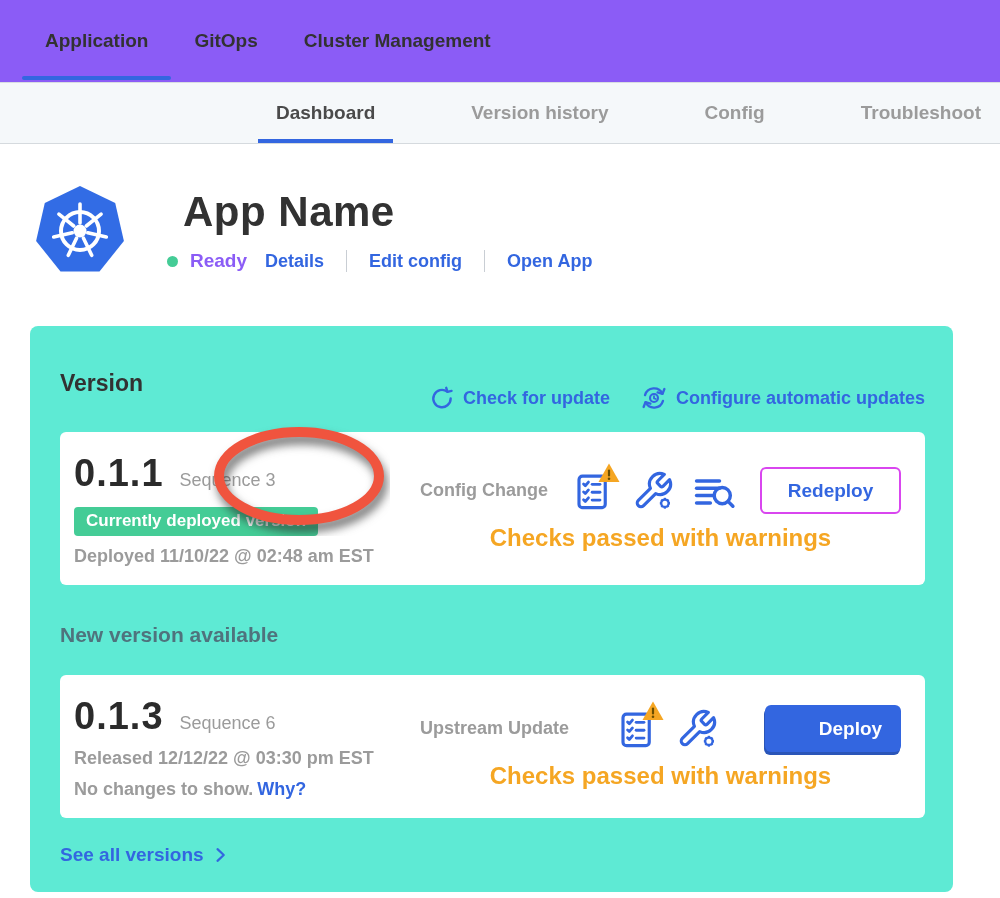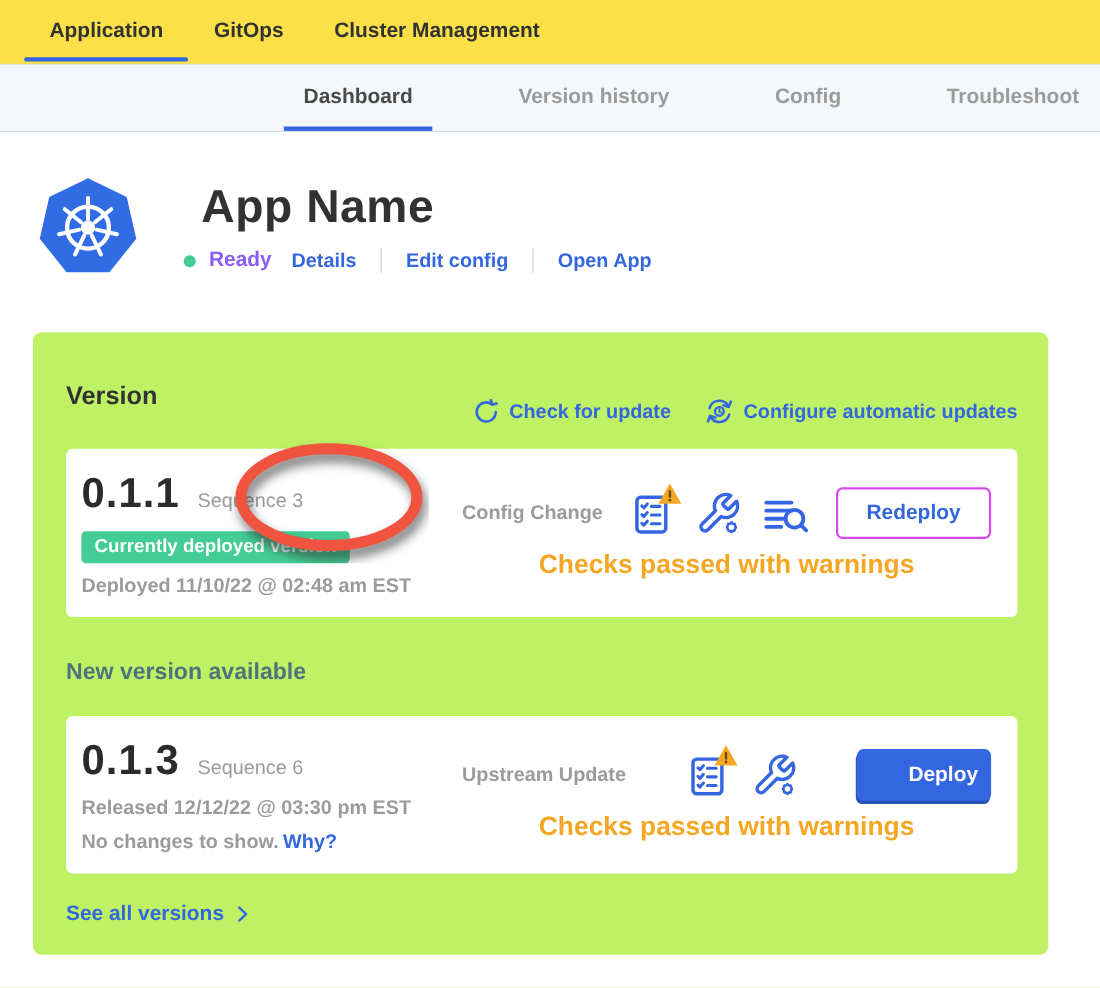--- a/index.html
+++ b/index.html
@@ -7,26 +7,26 @@
   body {
     font-family:"Liberation Sans", sans-serif;
     background:#ffffff;
     color:#323232;
     overflow:hidden;
     position:relative;
   }
 
   
   .top-nav {
-    height:59px;
+    height:83px;
     display:flex;
     align-items:stretch;
     padding-left:22px;
     border-bottom:1px solid #d8dde2;
-    background:#fde047;
+    background:#8b5cf6;
   }
   .top-nav-item {
     display:flex; align-items:center;
     padding:0 23px;
     font-size:19px; font-weight:700; color:#323232;
     position:relative; cursor:pointer;
   }
   .top-nav-item.active::after {
     content:""; position:absolute; left:0; right:0; bottom:2px;
     height:4px; background:#3366e0; border-radius:2px;
@@ -62,21 +62,21 @@
   .status-row { display:flex; align-items:center; margin-top:14px; gap:12px; }
   .status-dot { width:11px; height:11px; border-radius:50%; background:#44cc96; }
   .status-text { font-size:19px; font-weight:700; color:#8b5cf6; margin-right:6px; }
   .hdr-link { font-size:18px; font-weight:700; color:#3366e0; cursor:pointer; text-decoration:none; }
   .hdr-divider { width:0; height:22px; border-left:1px solid #c9ced4; margin:0 10px; }
 
   
   .version-section {
     margin:50px 0 0 30px;
     width:923px;
-    background:#bef264;
+    background:#5eead4;
     border-radius:8px;
     padding:28px 28px 26px 30px;
   }
   .section-header { display:flex; align-items:center; justify-content:space-between; }
   .section-title { font-size:23px; font-weight:700; color:#323232; }
   .section-links { display:flex; align-items:center; gap:30px; }
   .icon-link { display:flex; align-items:center; gap:8px; cursor:pointer;margin-top:30px; }
   .icon-link span { font-size:18px; font-weight:700; color:#3366e0; }
 
   .version-card {
@@ -115,21 +115,21 @@
     border-radius:6px; cursor:pointer;
     height:47px;
   }
   .btn-outline {
     width:141px;
     background:#ffffff; color:#3366e0;
     border:2px solid #d946ef;
     text-align:center;
   }
   .btn-primary {
-    width:122px;
+    width:136px;
     background:#3366e0; color:#ffffff;
     border:none;
     box-shadow:-1px 3px 0 #2a55b8;
     padding-left:35px;
   }
 
   .new-version-heading {
     margin-top:38px;
     font-size:21px; font-weight:700; color:#4f737d;
   }

